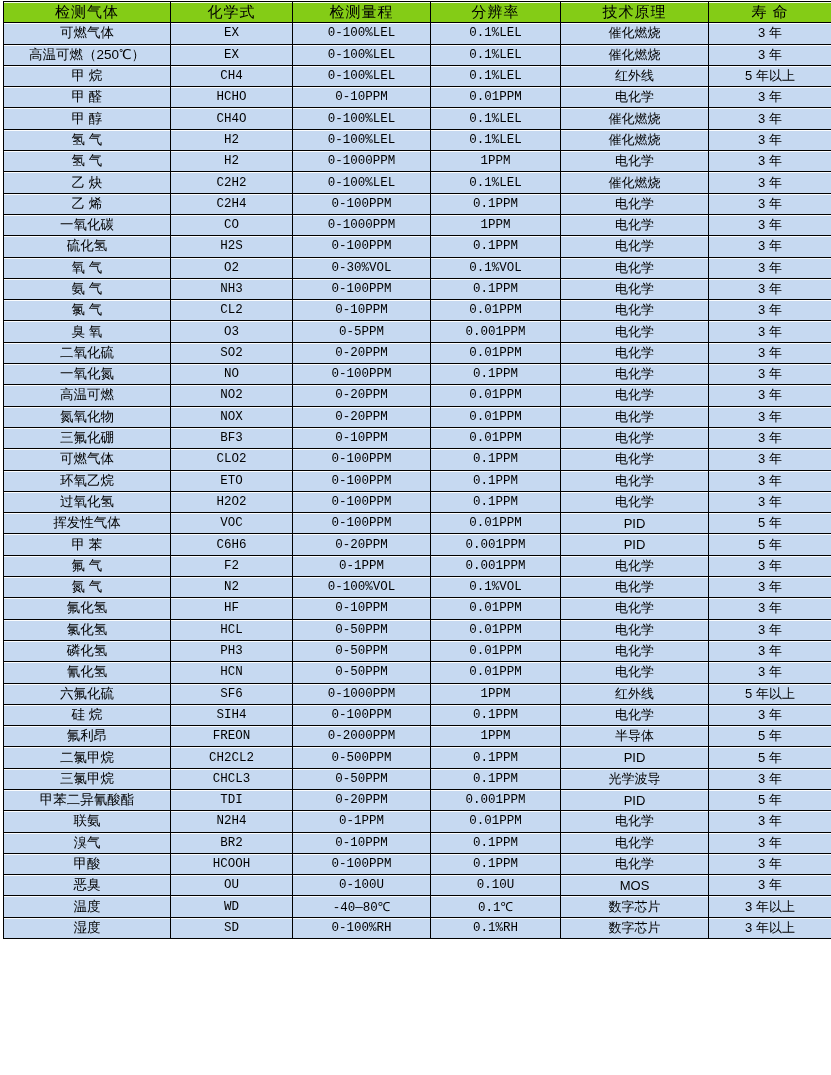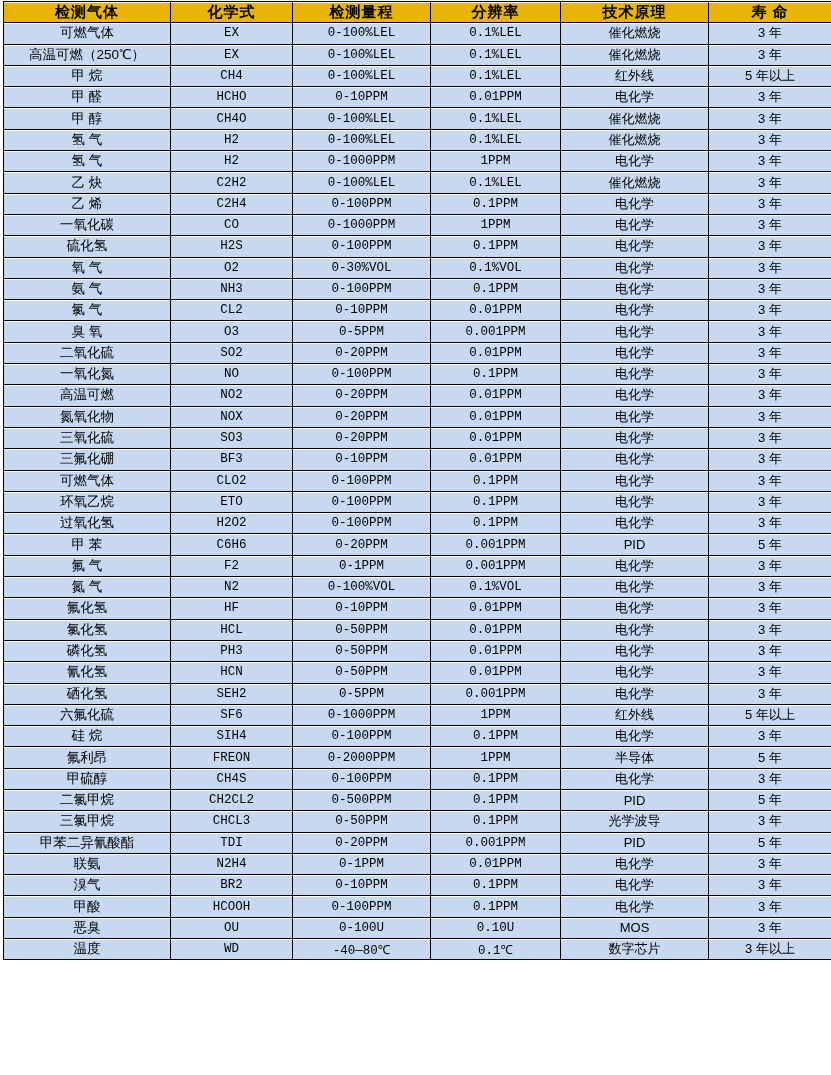--- a/index.html
+++ b/index.html
@@ -25,23 +25,23 @@
     box-shadow: inset 0 1px 0 rgba(255,255,255,0.9);
     text-align: center;
     vertical-align: middle;
     height: 20.3px;
     padding: 0 2px;
     overflow: hidden;
     white-space: nowrap;
     color: #000000;
   }
   table.spec th {
-    background: #eab308;
+    background: #84cc16;
     font-size: 15px;
-    font-weight: bold;
+    font-weight: normal;
     letter-spacing: 1px;
   }
   table.spec td {
     background: #c6d9f1;
     font-size: 13.5px;
   }
   
   table.spec td.c1, table.spec td.c2, table.spec td.c3 {
     font-family: "Liberation Mono", monospace;
     font-size: 12.5px;
@@ -225,28 +225,20 @@
       </tr>
       <tr>
         <td class="c0">氮氧化物</td>
         <td class="c1">NOX</td>
         <td class="c2">0-20PPM</td>
         <td class="c3">0.01PPM</td>
         <td class="c4">电化学</td>
         <td class="c5">3 年</td>
       </tr>
       <tr>
-        <td class="c0">三氧化硫</td>
-        <td class="c1">SO3</td>
-        <td class="c2">0-20PPM</td>
-        <td class="c3">0.01PPM</td>
-        <td class="c4">电化学</td>
-        <td class="c5">3 年</td>
-      </tr>
-      <tr>
         <td class="c0">三氟化硼</td>
         <td class="c1">BF3</td>
         <td class="c2">0-10PPM</td>
         <td class="c3">0.01PPM</td>
         <td class="c4">电化学</td>
         <td class="c5">3 年</td>
       </tr>
       <tr>
         <td class="c0">可燃气体</td>
         <td class="c1">CLO2</td>
@@ -263,20 +255,28 @@
         <td class="c4">电化学</td>
         <td class="c5">3 年</td>
       </tr>
       <tr>
         <td class="c0">过氧化氢</td>
         <td class="c1">H2O2</td>
         <td class="c2">0-100PPM</td>
         <td class="c3">0.1PPM</td>
         <td class="c4">电化学</td>
         <td class="c5">3 年</td>
+      </tr>
+      <tr>
+        <td class="c0">挥发性气体</td>
+        <td class="c1">VOC</td>
+        <td class="c2">0-100PPM</td>
+        <td class="c3">0.01PPM</td>
+        <td class="c4">PID</td>
+        <td class="c5">5 年</td>
       </tr>
       <tr>
         <td class="c0">甲 苯</td>
         <td class="c1">C6H6</td>
         <td class="c2">0-20PPM</td>
         <td class="c3">0.001PPM</td>
         <td class="c4">PID</td>
         <td class="c5">5 年</td>
       </tr>
       <tr>
@@ -321,28 +321,20 @@
       </tr>
       <tr>
         <td class="c0">氰化氢</td>
         <td class="c1">HCN</td>
         <td class="c2">0-50PPM</td>
         <td class="c3">0.01PPM</td>
         <td class="c4">电化学</td>
         <td class="c5">3 年</td>
       </tr>
       <tr>
-        <td class="c0">硒化氢</td>
-        <td class="c1">SEH2</td>
-        <td class="c2">0-5PPM</td>
-        <td class="c3">0.001PPM</td>
-        <td class="c4">电化学</td>
-        <td class="c5">3 年</td>
-      </tr>
-      <tr>
         <td class="c0">六氟化硫</td>
         <td class="c1">SF6</td>
         <td class="c2">0-1000PPM</td>
         <td class="c3">1PPM</td>
         <td class="c4">红外线</td>
         <td class="c5">5 年以上</td>
       </tr>
       <tr>
         <td class="c0">硅 烷</td>
         <td class="c1">SIH4</td>
@@ -353,28 +345,20 @@
       </tr>
       <tr>
         <td class="c0">氟利昂</td>
         <td class="c1">FREON</td>
         <td class="c2">0-2000PPM</td>
         <td class="c3">1PPM</td>
         <td class="c4">半导体</td>
         <td class="c5">5 年</td>
       </tr>
       <tr>
-        <td class="c0">甲硫醇</td>
-        <td class="c1">CH4S</td>
-        <td class="c2">0-100PPM</td>
-        <td class="c3">0.1PPM</td>
-        <td class="c4">电化学</td>
-        <td class="c5">3 年</td>
-      </tr>
-      <tr>
         <td class="c0">二氯甲烷</td>
         <td class="c1">CH2CL2</td>
         <td class="c2">0-500PPM</td>
         <td class="c3">0.1PPM</td>
         <td class="c4">PID</td>
         <td class="c5">5 年</td>
       </tr>
       <tr>
         <td class="c0">三氯甲烷</td>
         <td class="c1">CHCL3</td>
@@ -424,14 +408,22 @@
         <td class="c5">3 年</td>
       </tr>
       <tr>
         <td class="c0">温度</td>
         <td class="c1">WD</td>
         <td class="c2">-40—80℃</td>
         <td class="c3">0.1℃</td>
         <td class="c4">数字芯片</td>
         <td class="c5">3 年以上</td>
       </tr>
+      <tr>
+        <td class="c0">湿度</td>
+        <td class="c1">SD</td>
+        <td class="c2">0-100%RH</td>
+        <td class="c3">0.1%RH</td>
+        <td class="c4">数字芯片</td>
+        <td class="c5">3 年以上</td>
+      </tr>
     </tbody>
 </table>
 
 </body></html>

